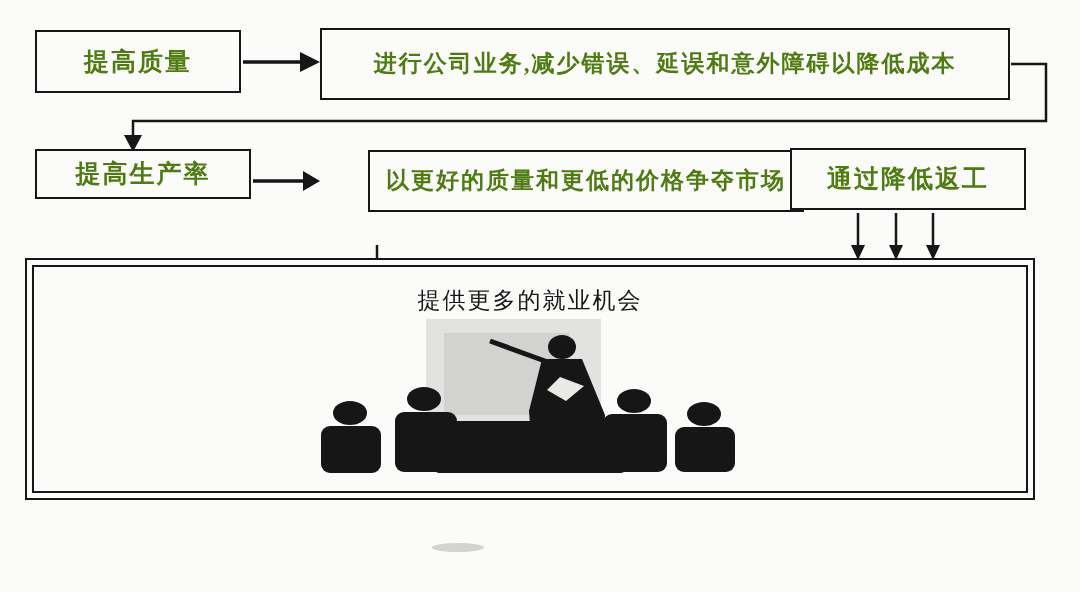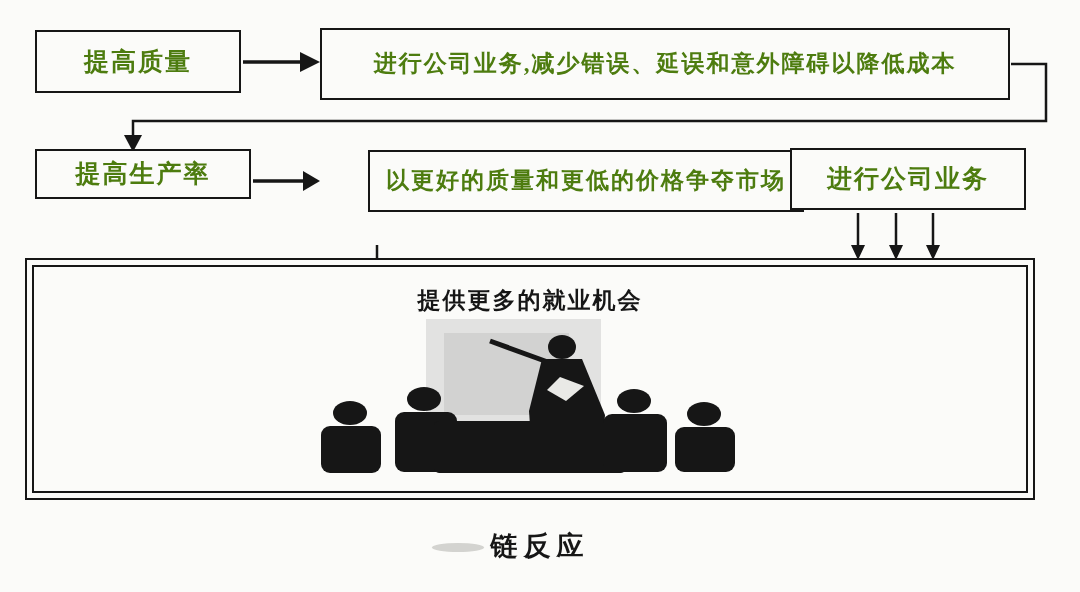--- a/index.html
+++ b/index.html
@@ -44,21 +44,21 @@
   .big-box-inner {
     position: relative;
     width: 100%; height: 100%;
     border: 2px solid #161616;
     overflow: hidden;
   }
   .jobs-title {
     position: absolute;
     top: 18px; left: 0; right: 0;
     text-align: center;
-    font-weight: bold;
+    font-weight: normal;
     font-size: 23px;
     letter-spacing: 2px;
     color: #161616;
     z-index: 2;
   }
   .illustration {
     position: absolute;
     left: 270px; top: 48px;
     width: 500px; height: 178px;
     z-index: 1;
@@ -134,21 +134,21 @@
   </svg>
 
   <div class="box box-a">提高质量</div>
 
   <div class="box box-b">进行公司业务,减少错误、延误和意外障碍以降低成本</div>
 
   <div class="box box-c">提高生产率</div>
 
   <div class="box box-d">以更好的质量和更低的价格争夺市场</div>
 
-  <div class="box box-e">进行公司业务</div>
+  <div class="box box-e">通过降低返工</div>
 
   <div class="big-box">
     <div class="big-box-inner">
       <div class="jobs-title">提供更多的就业机会</div>
 
       <svg class="illustration" viewBox="0 0 500 178">
 
         <rect x="122" y="4" width="175" height="112" fill="#c4c4c4" opacity="0.45"></rect>
         <rect x="140" y="18" width="125" height="82" fill="#b5b5b5" opacity="0.35"></rect>
 
@@ -168,15 +168,14 @@
           <ellipse cx="330" cy="86" rx="17" ry="12"></ellipse>
           <rect x="299" y="99" width="64" height="58" rx="9"></rect>
           <ellipse cx="400" cy="99" rx="17" ry="12"></ellipse>
           <rect x="371" y="112" width="60" height="45" rx="9"></rect>
         </g>
       </svg>
     </div>
   </div>
 
   <div class="smudge"></div>
-  <div class="caption">链反应</div>
 
 </div>
 
 </body></html>

